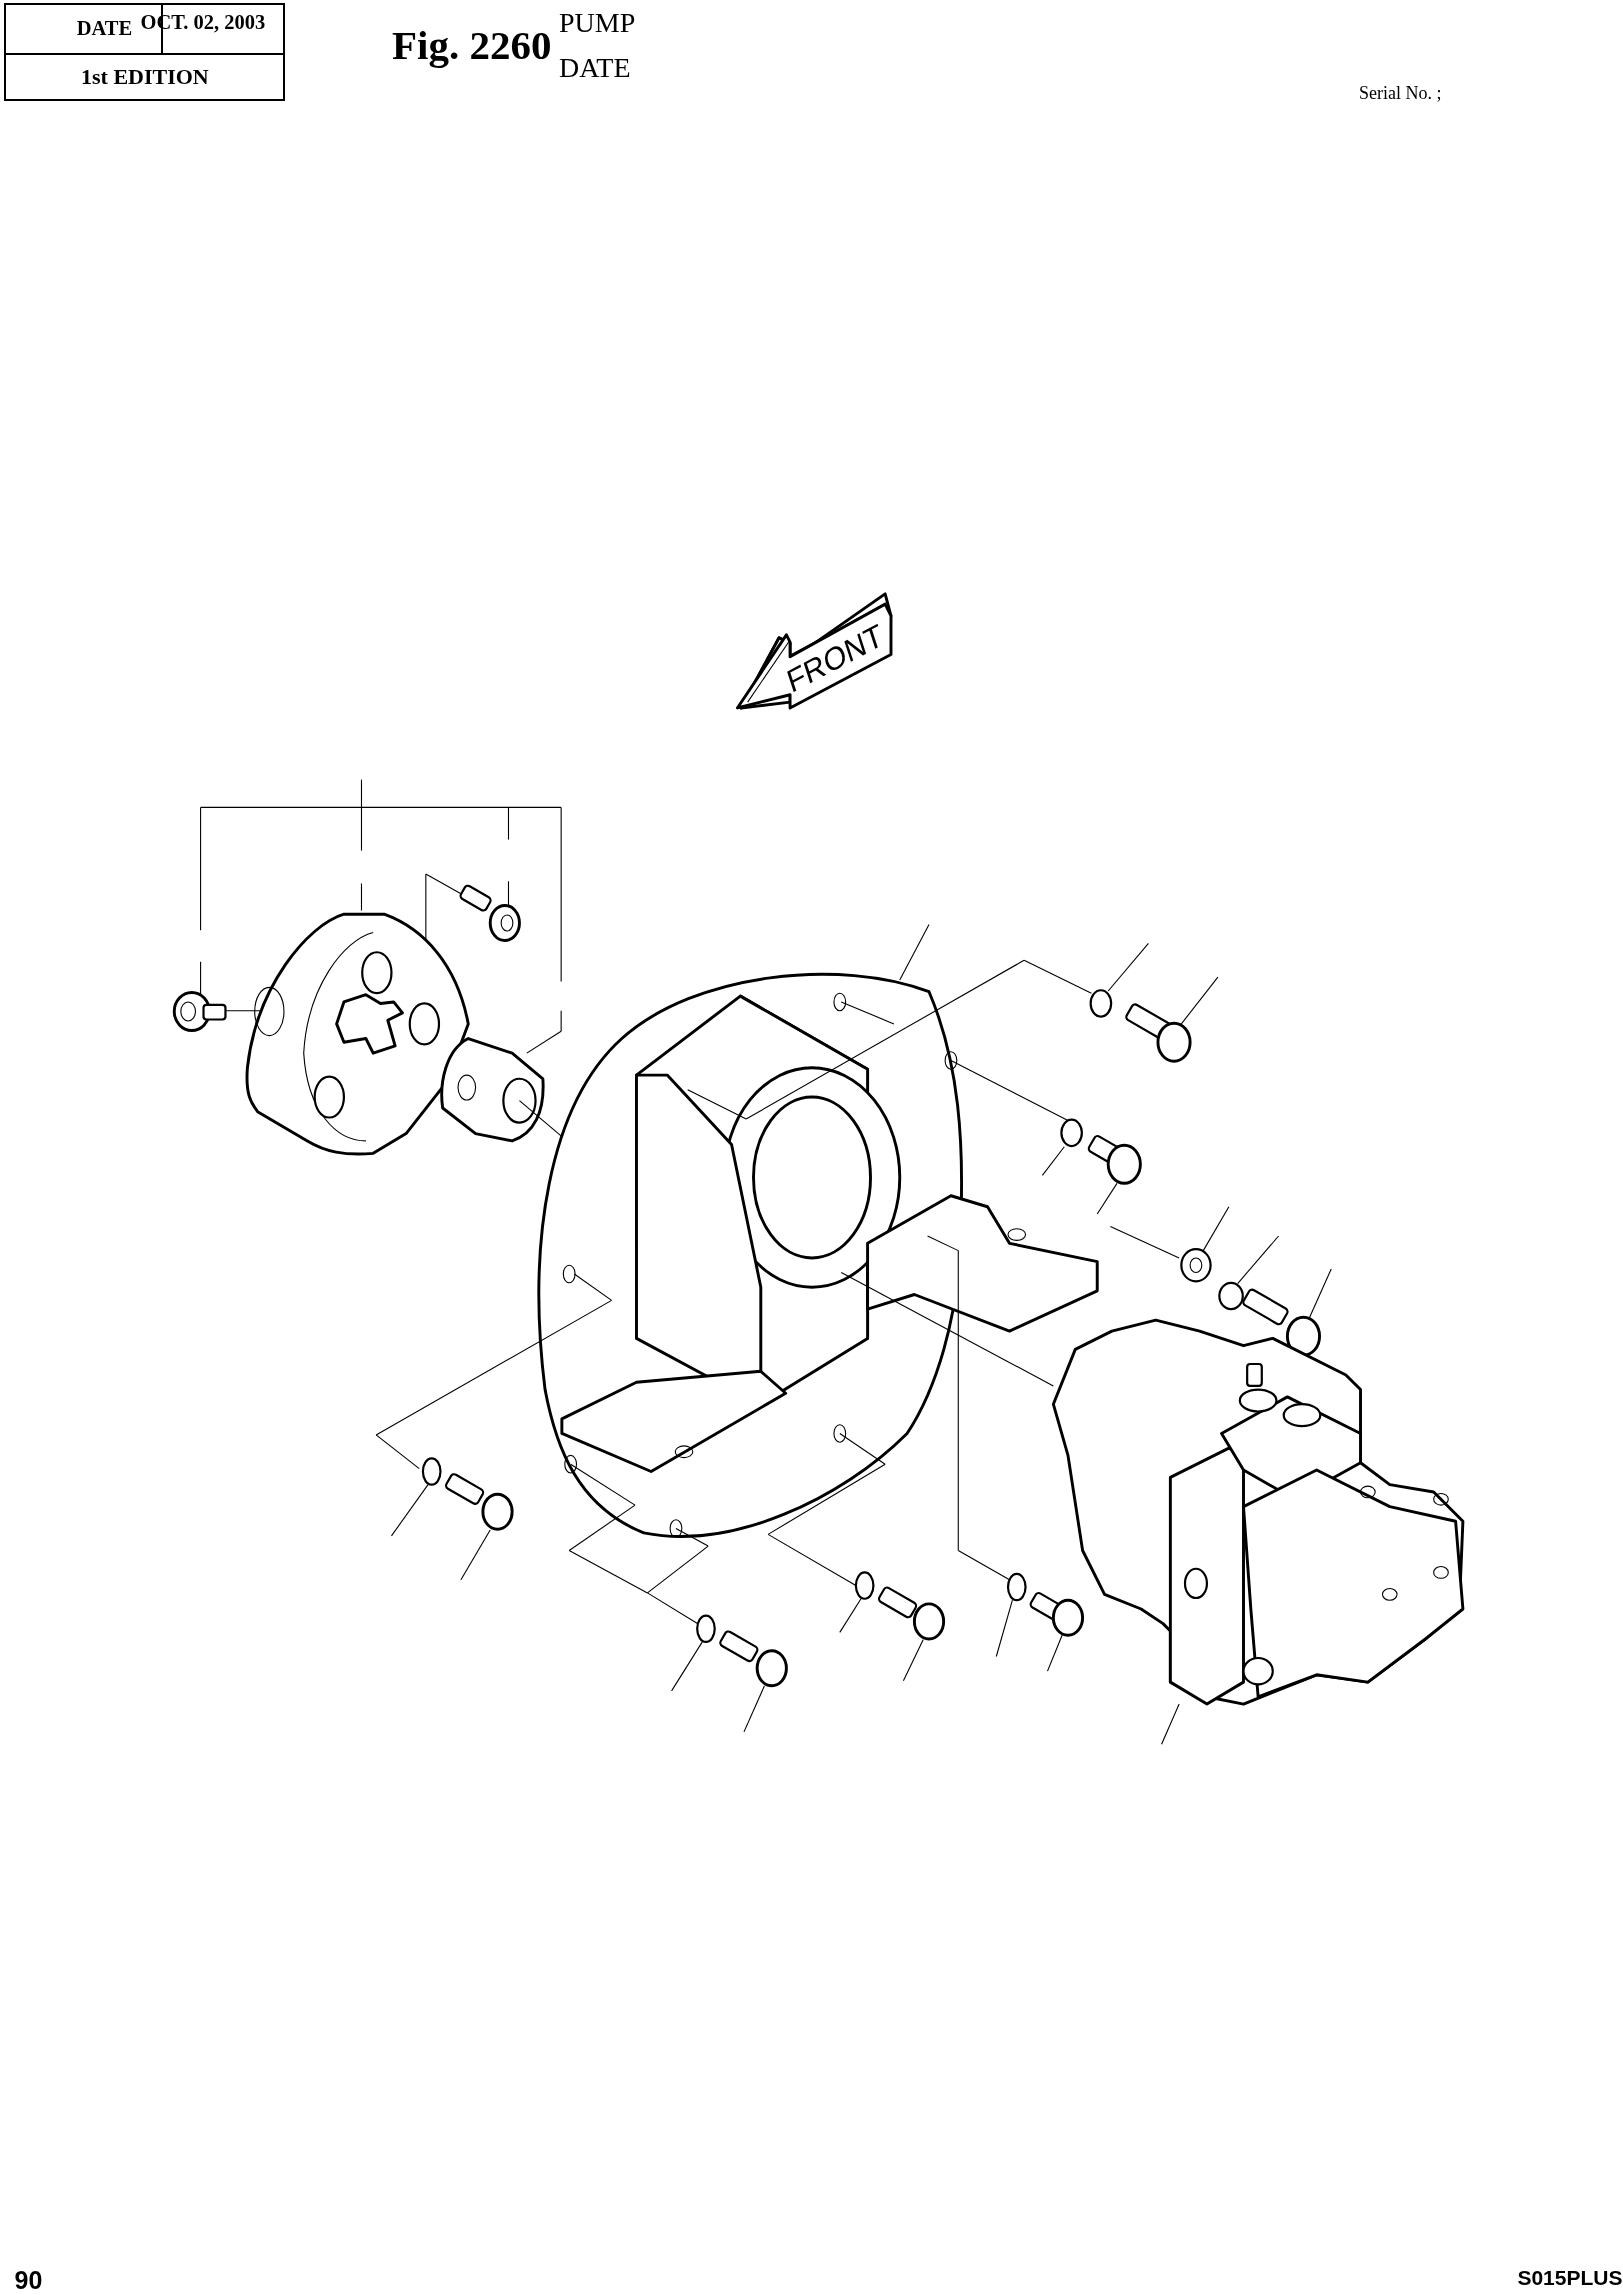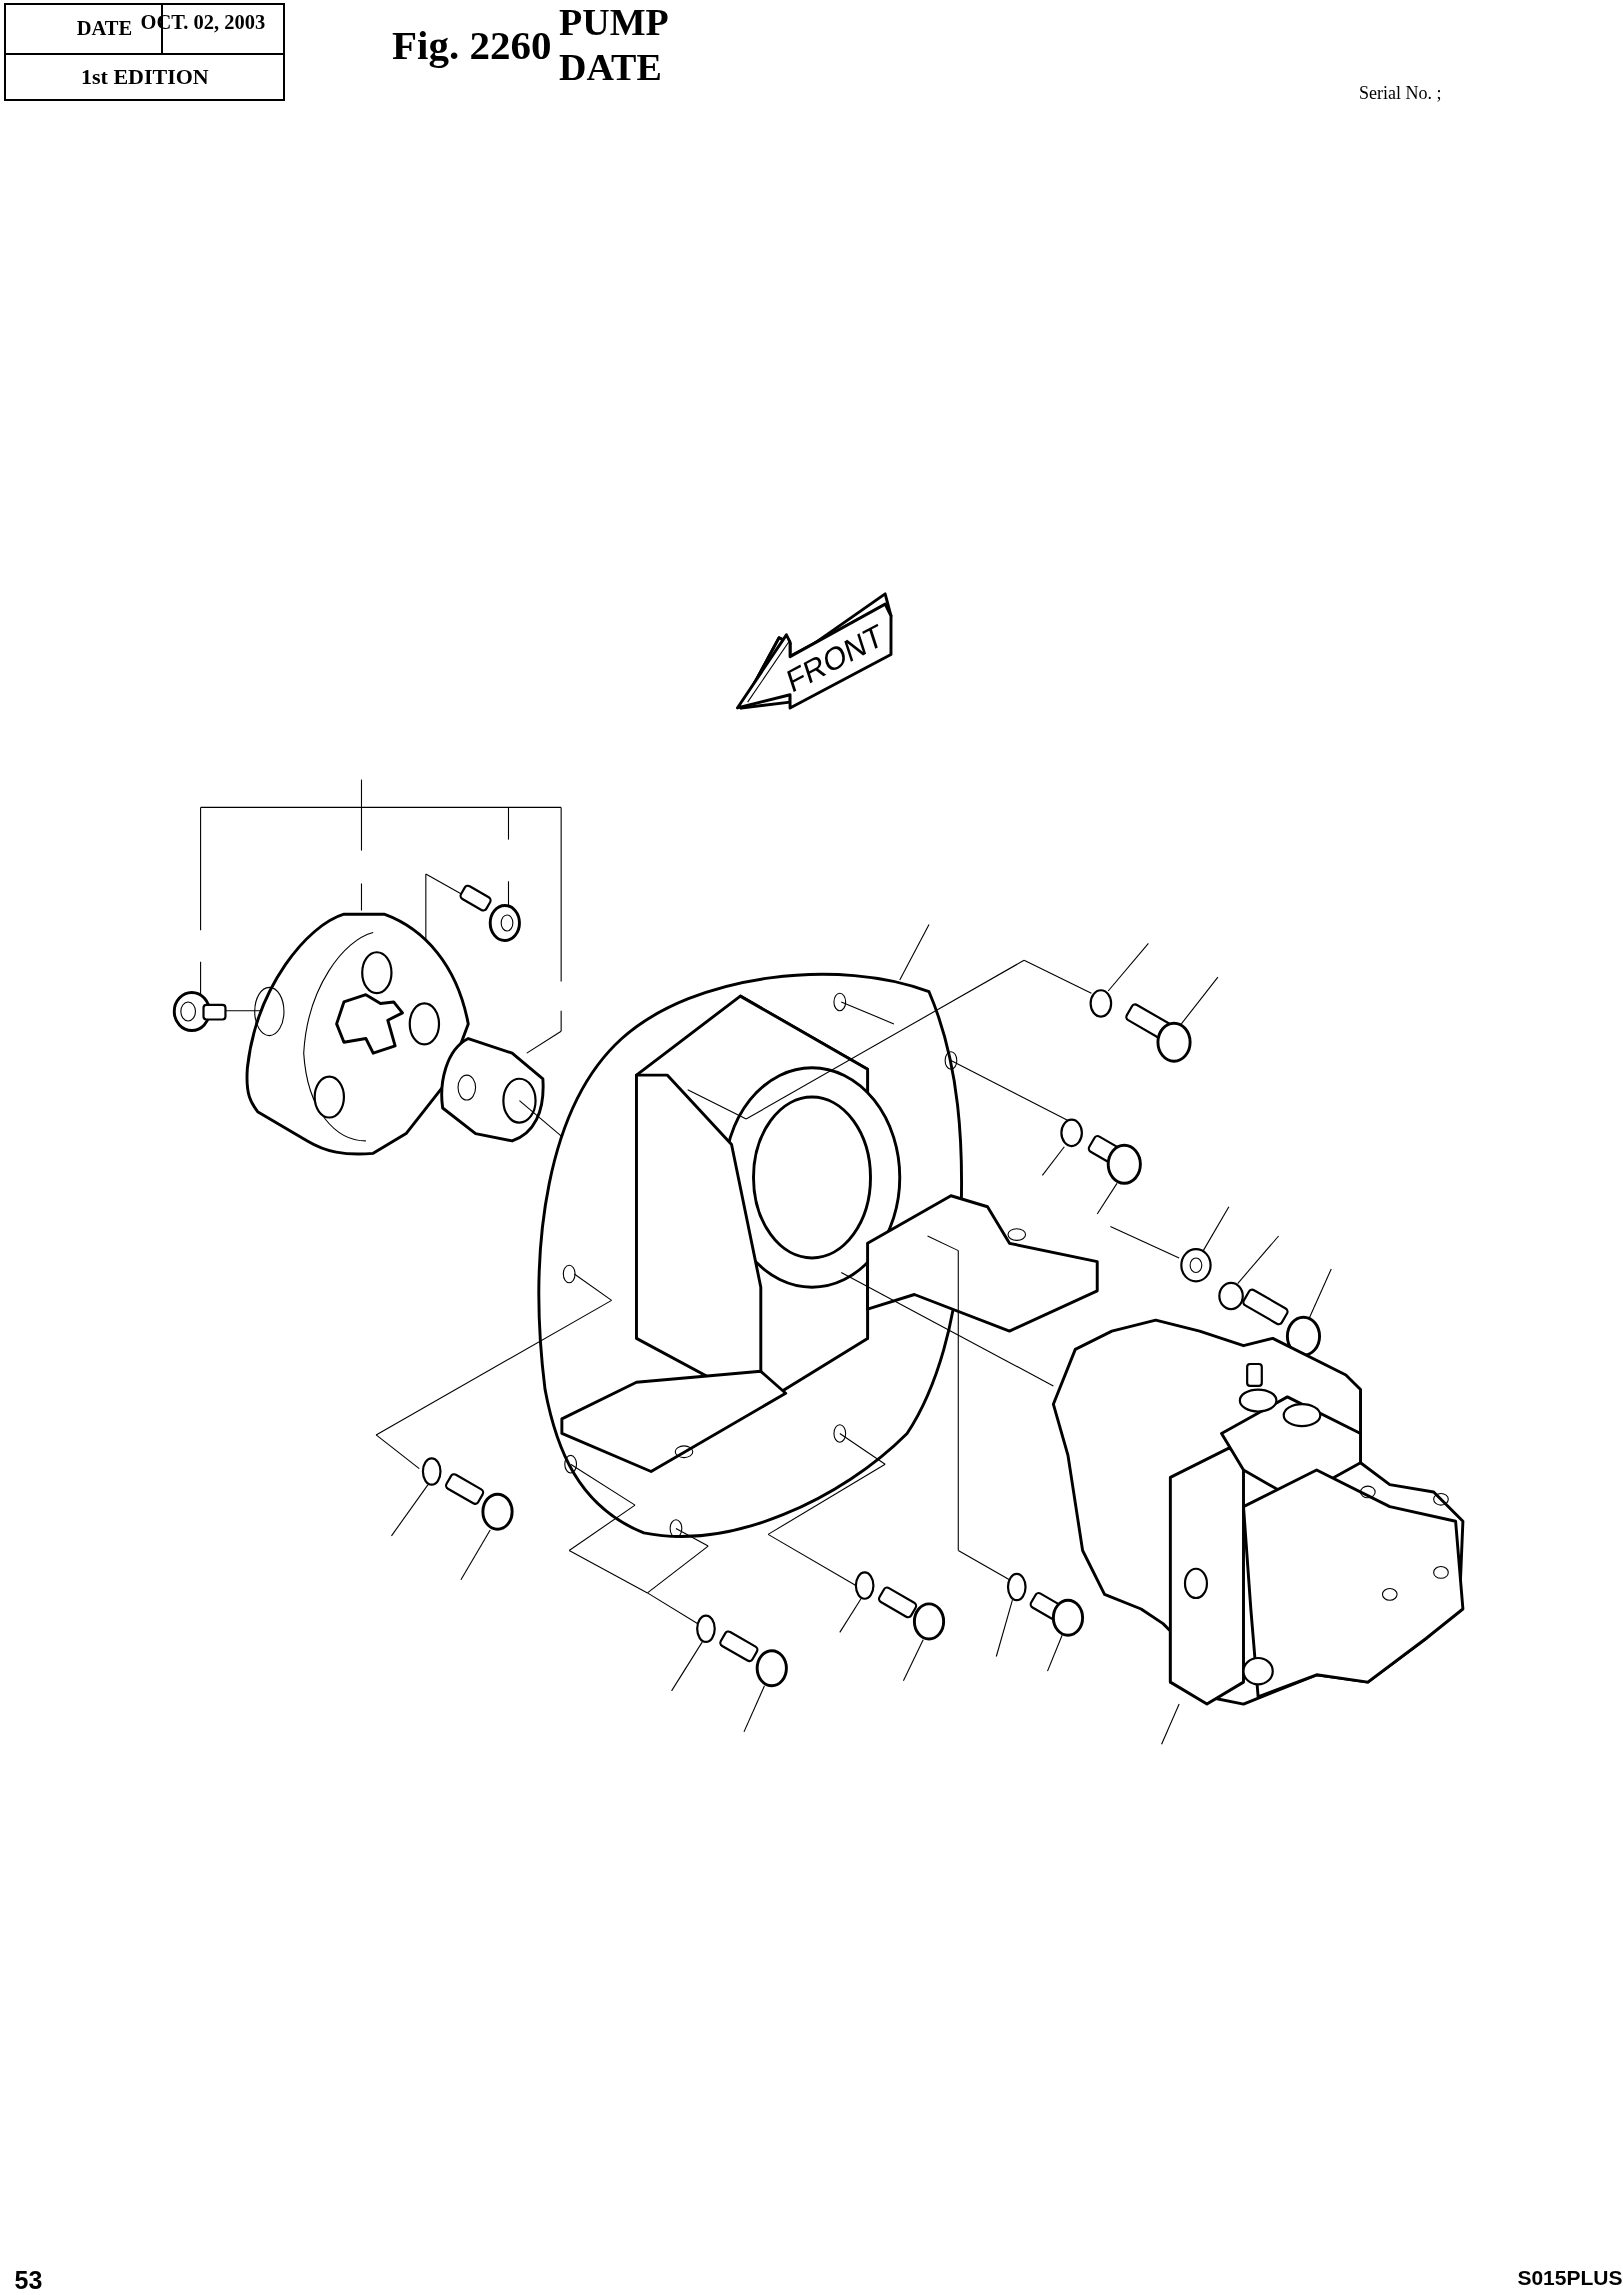--- a/index.html
+++ b/index.html
@@ -3,21 +3,21 @@
 <meta charset="utf-8">
 <style>
   html, body { margin: 0; padding: 0; background: #ffffff; }
   body { width: 1624px; height: 2295px; position: relative; overflow: hidden; font-family: "Liberation Serif", serif; color: #000; }
   .hdr-table { position: absolute; left: 4.4px; top: 2.9px; width: 281px; height: 98px; border: 2.9px solid #000; box-sizing: border-box; }
   .hdr-row1 { position: absolute; left: 0; top: 0; right: 0; height: 48px; border-bottom: 2.2px solid #000; }
   .hdr-date-label { position: absolute; left: 0; top: 0; width: 114px; height: 48px; border-right: 2.2px solid #000; display: flex; align-items: center; justify-content: center; font-weight: bold; font-size: 20.5px; padding-left: 41px; }
   .hdr-date-value { position: absolute; left: 116px; top: 0; right: 0; height: 36px; display: flex; align-items: center; justify-content: center; font-weight: bold; font-size: 20.5px; }
   .hdr-edition { position: absolute; left: 0; right: 0; top: 50px; bottom: 0; display: flex; align-items: center; justify-content: center; font-weight: bold; font-size: 22px; }
   .fig-num { position: absolute; left: 392px; top: 22px; font-weight: bold; font-size: 41px; line-height: 47px; white-space: nowrap; }
-  .fig-title { position: absolute; left: 559px; top: 0px; font-weight: bold; font-size: 38px; line-height: 45px; }
+  .fig-title { position: absolute; left: 559px; top: 0px; font-weight: normal; font-size: 28px; line-height: 45px; }
   .fig-title div { white-space: nowrap; }
   .serial { position: absolute; left: 1359px; top: 83px; font-weight: normal; font-size: 18px; white-space: nowrap; }
   .page-num { position: absolute; left: 14.6px; top: 2266px; font-family: "Liberation Sans", sans-serif; font-weight: bold; font-size: 25px; }
   .model { position: absolute; right: 1.5px; top: 2266px; font-family: "Liberation Sans", sans-serif; font-weight: bold; font-size: 21px; }
   svg.drawing { position: absolute; left: 0; top: 0; }
   .thick { stroke: #000; stroke-width: 4; fill: #fff; stroke-linejoin: round; }
   .med { stroke: #000; stroke-width: 3; fill: #fff; }
   .thin { stroke: #000; stroke-width: 1.5; fill: none; }
   .lead { stroke: #000; stroke-width: 1.5; fill: none; }
 </style>
@@ -211,15 +211,15 @@
   </g>
   <g>
     <ellipse class="med" cx="1390" cy="2170" rx="12" ry="18"></ellipse>
     <line class="lead" x1="1384" y1="2188" x2="1362" y2="2265"></line>
     <rect class="med" x="1410" y="2185" width="40" height="22" rx="5" transform="rotate(30 1430 2196)"></rect>
     <ellipse class="thick" cx="1460" cy="2212" rx="20" ry="24"></ellipse>
     <line class="lead" x1="1452" y1="2236" x2="1432" y2="2285"></line>
   </g>
 </svg>
 
-<div class="page-num">53</div>
+<div class="page-num">90</div>
 <div class="model">S015PLUS</div>
 
 
 </body></html>

